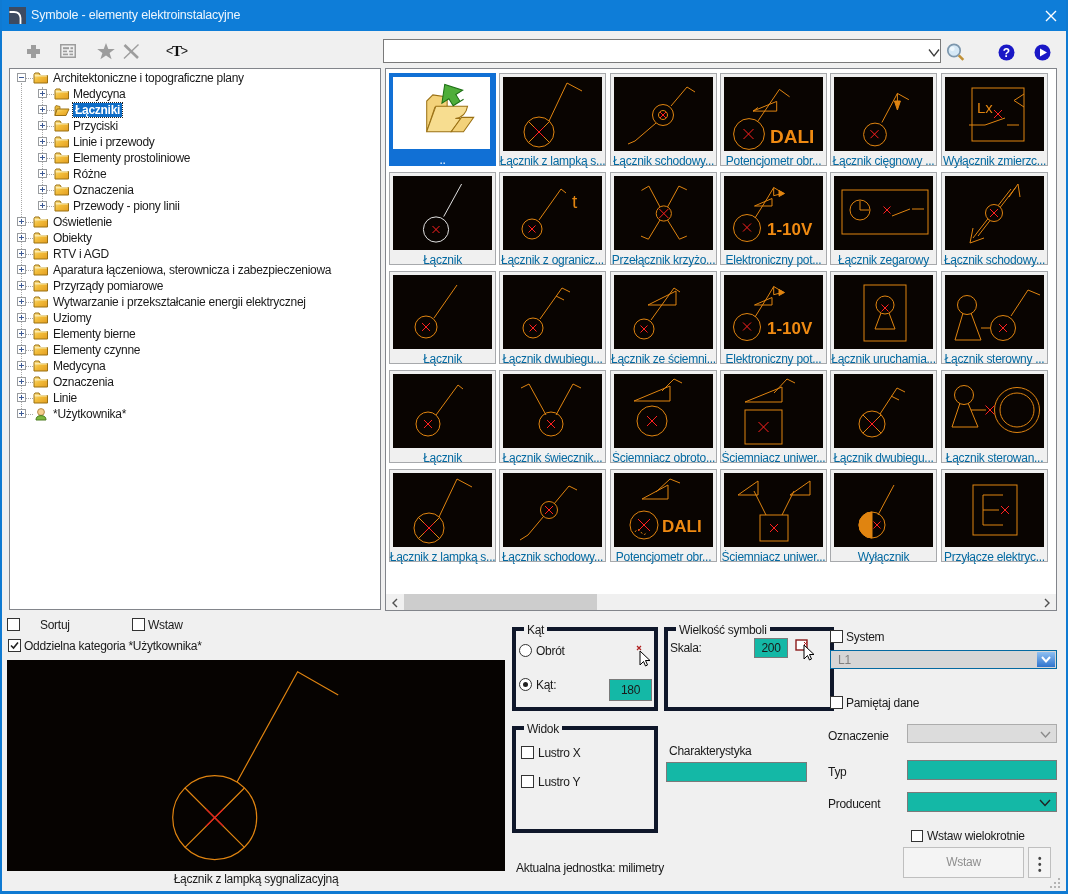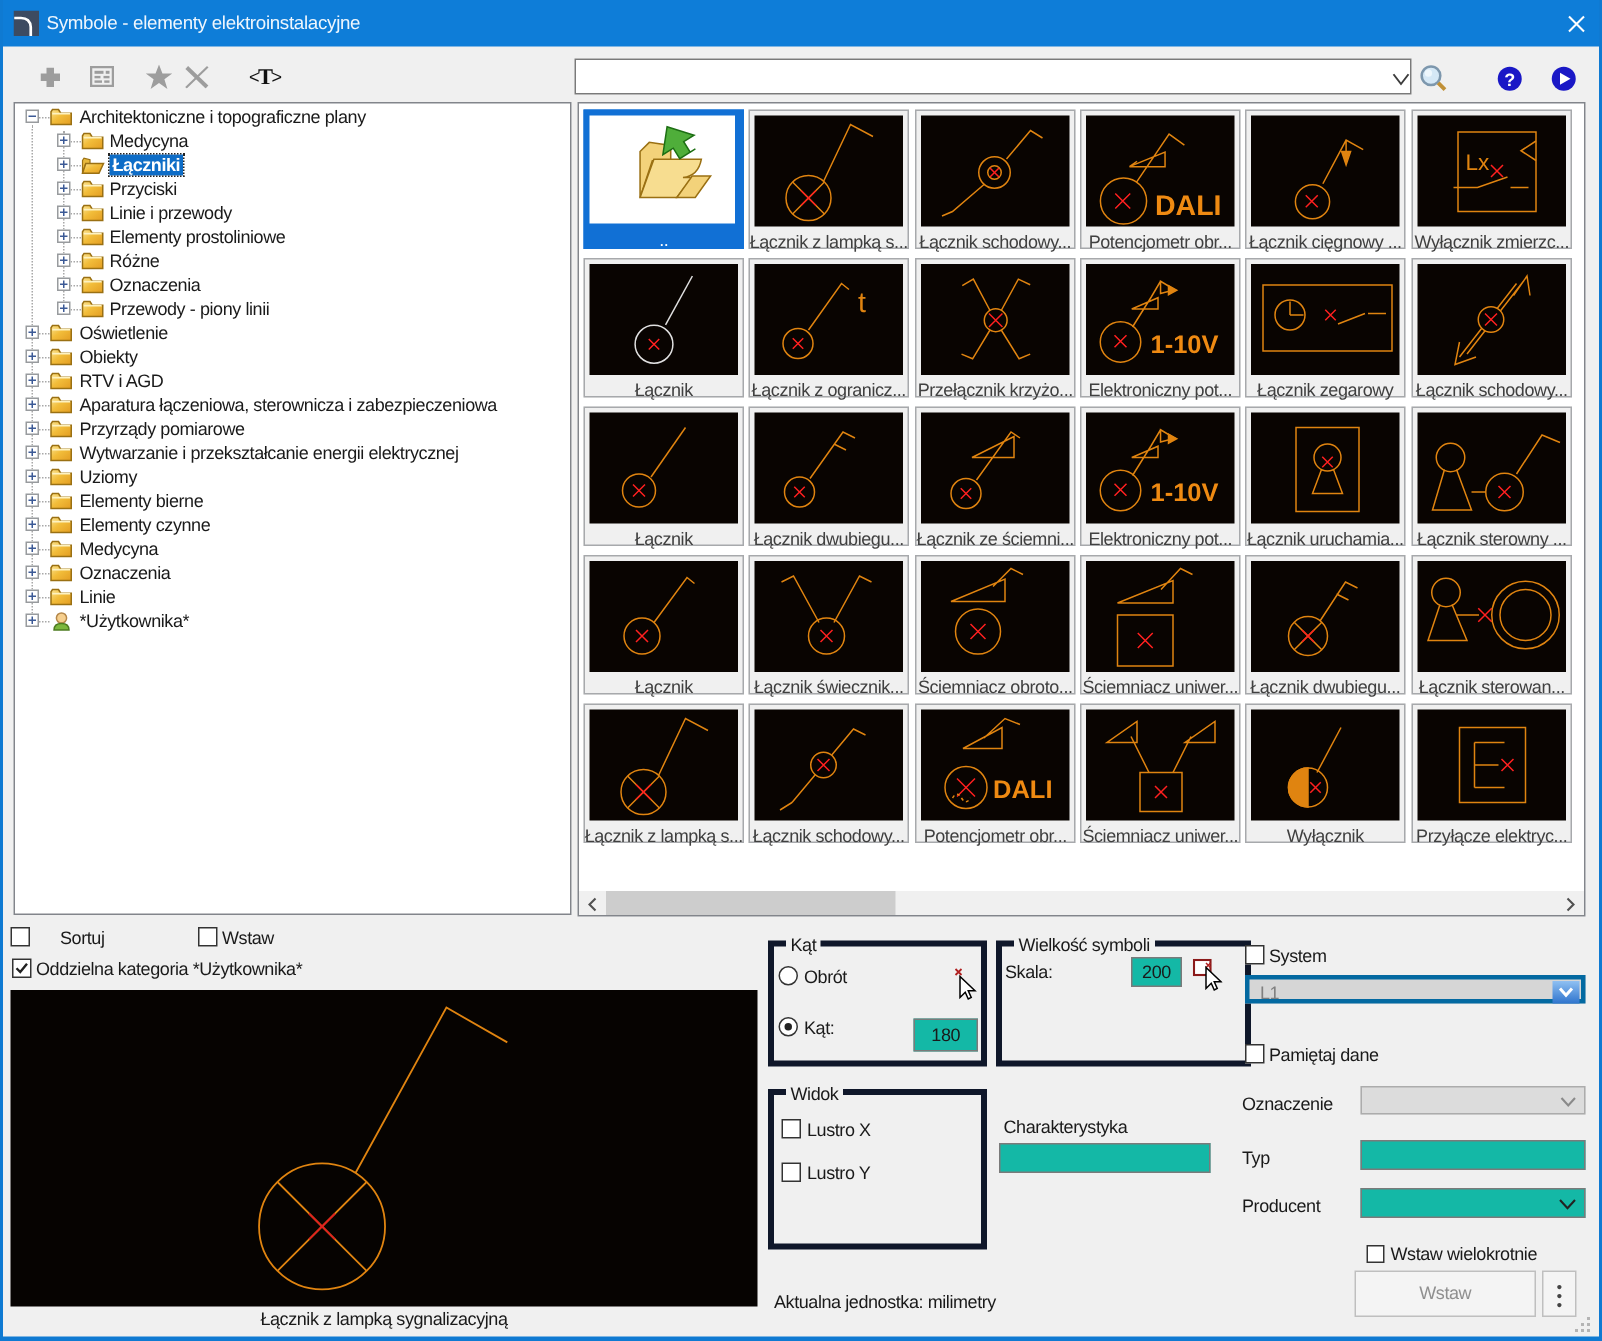--- a/index.html
+++ b/index.html
@@ -10,21 +10,21 @@
 #title span{position:absolute;left:31px;top:8px;color:#eef6fd;font-size:12.5px;letter-spacing:-0.2px}
 .panel{position:absolute;background:#fff;border:1px solid #82858b;box-sizing:border-box}
 .cb{position:absolute;width:13px;height:13px;background:#fff;border:1px solid #333;box-sizing:border-box}
 .rad{position:absolute;width:13px;height:13px;background:#fff;border:1px solid #333;border-radius:50%;box-sizing:border-box}
 .lbl{position:absolute;white-space:nowrap}
 .gbox{position:absolute;border:4px solid #0f172a;box-sizing:border-box}
 .gbox>b{position:absolute;top:-8px;left:8px;background:#f0f0f0;font-weight:normal;padding:0 3px}
 .inp{position:absolute;background:#14b8a6;border:1px solid #7a7a7a;box-sizing:border-box}
 .cell{position:absolute;width:107px;height:93px;background:#f0f0f0;border:1px solid #a7a9ac;box-sizing:border-box}
 .cell svg{position:absolute;left:3px;top:3px;width:99px;height:74px;background:#090401}
-.cell span{position:absolute;left:-2px;right:-2px;top:80px;text-align:center;font-size:12px;color:#404040;white-space:nowrap;overflow:hidden}
+.cell span{position:absolute;left:-2px;right:-2px;top:80px;text-align:center;font-size:12px;color:#0369a1;white-space:nowrap;overflow:hidden}
 .ti{position:absolute;height:16px;line-height:16px;white-space:nowrap;font-size:12px}
 .eb{position:absolute;width:9px;height:9px;background:#fff;border:1px solid #989b9e;box-sizing:border-box;z-index:3}
 .eb i{position:absolute;background:#3c5a96}
 .dotv{position:absolute;width:1px;border-left:1px dotted #a8a8a8}
 .doth{position:absolute;height:1px;border-top:1px dotted #a8a8a8}
 svg{display:block}
 svg text{letter-spacing:normal}
 </style></head><body>
 
 <svg width="0" height="0" style="position:absolute">
@@ -635,21 +635,21 @@
 <div class="cb" style="left:521px;top:746px"></div>
 <div class="lbl" style="left:538px;top:746px">Lustro X</div>
 <div class="cb" style="left:521px;top:775px"></div>
 <div class="lbl" style="left:538px;top:775px">Lustro Y</div>
 
 <div class="lbl" style="left:669px;top:744px">Charakterystyka</div>
 <div class="inp" style="left:666px;top:762px;width:141px;height:20px"></div>
 
 <div class="cb" style="left:830px;top:630px"></div>
 <div class="lbl" style="left:846px;top:630px">System</div>
-<div class="abs" style="left:830px;top:650px;width:227px;height:19px;background:#d6d6d6;border:3px solid #0369a1;box-sizing:border-box">
+<div class="abs" style="left:830px;top:650px;width:227px;height:19px;background:#d6d6d6;border:1px solid #0369a1;box-sizing:border-box">
  <span style="position:absolute;left:7px;top:2px;color:#7f7f7f">L1</span>
  <div class="abs" style="right:1px;top:1px;width:18px;height:15px;background:linear-gradient(#8fc0f2,#2f74cd)">
  <svg width="18" height="15">
         <path d="M5,5 L9,9.5 L13,5" stroke="#fff" stroke-width="2" fill="none"></path>
       </svg>
     </div>
 </div>
 <div class="cb" style="left:830px;top:696px"></div>
 <div class="lbl" style="left:846px;top:696px">Pamiętaj dane</div>
 <div class="lbl" style="left:828px;top:729px">Oznaczenie</div>

